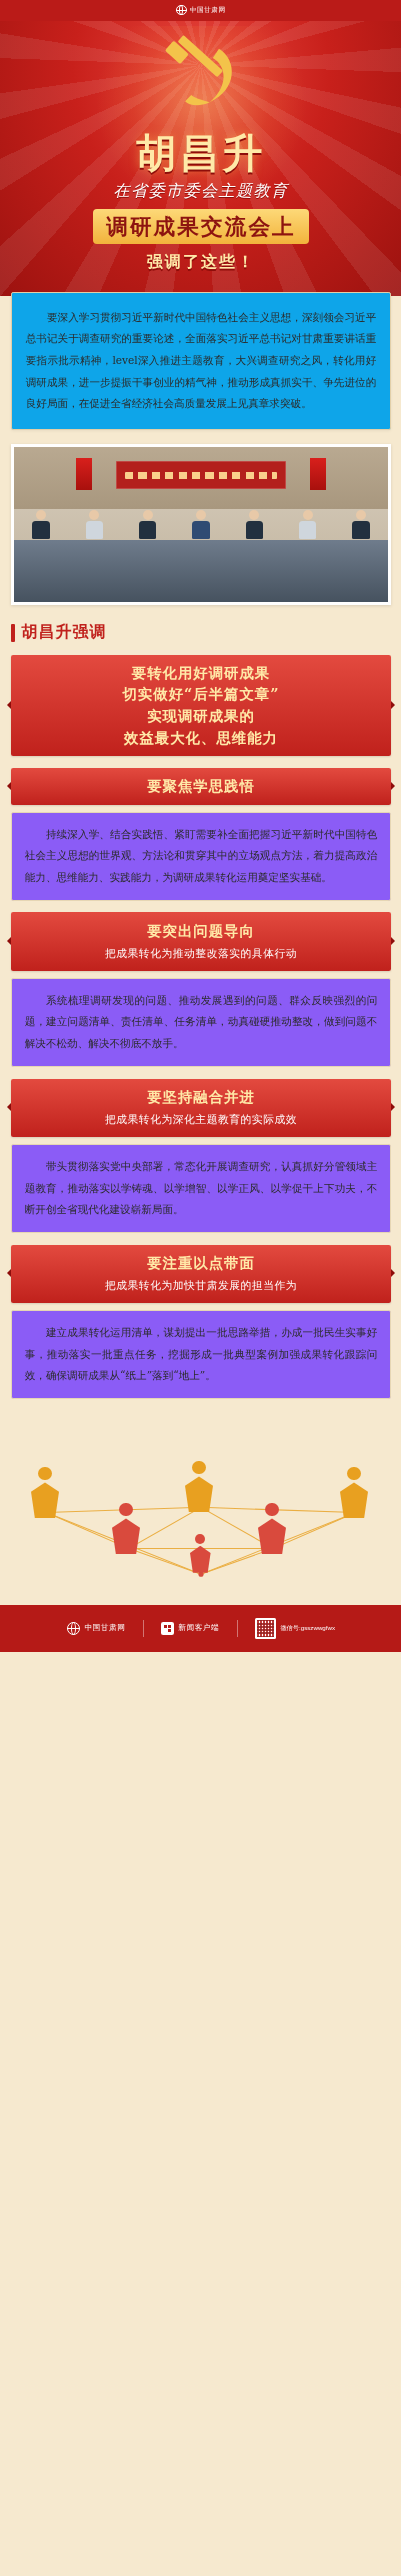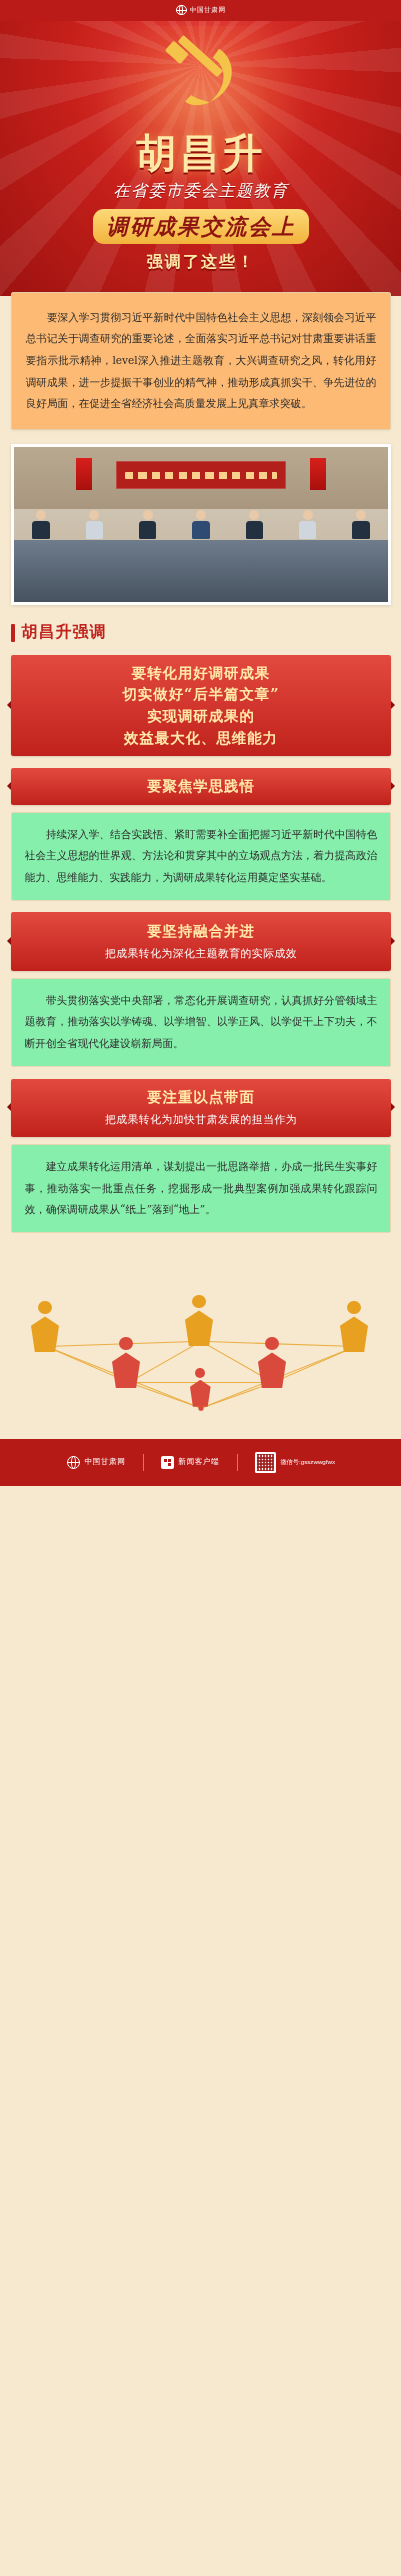--- a/index.html
+++ b/index.html
@@ -126,39 +126,38 @@
     display: inline-block;
     margin-top: 7.2px;
     font-family: "DejaVu Serif", serif;
     font-weight: bold;
     font-size: 21.6px;
     letter-spacing: 2.1px;
     color: #ffffff;
     background: linear-gradient(180deg,#fdd978 0%, #f2b33c 100%);
     color: #8d1410;
     padding: 3.1px 13.4px;
-    border-radius: 11px;
+    border-radius: 4px;
     text-shadow: none;
-    font-style: italic;
   }
   .t-sub3 {
     margin-top: 7.2px;
     font-family: "DejaVu Serif", serif;
     font-weight: bold;
     font-size: 16px;
     letter-spacing: 2.1px;
     color: #ffe9a8;
     text-shadow: 0 1.5px 0 #8e0d0a;
   }
 
   
   .lead-wrap {
     position: relative;
     margin: -4.1px 11.3px 0;
-    background: #fdba74;
+    background: #0ea5e9;
     border: 0.5px solid #e2cfa8;
     border-radius: 2.1px;
     padding: 13.4px 13.4px 14.4px;
     box-shadow: 0 1px 3.1px rgba(0,0,0,0.06);
   }
   .lead-text {
     font-family: "DejaVu Serif", serif;
     font-size: 10.6px;
     line-height: 2.05;
     color: #2b2b2b;
@@ -280,21 +279,21 @@
   }
   .pb-sub {
     font-family: "DejaVu Serif", serif;
     font-size: 10.8px;
     color: #ffffff;
     margin-top: 4.1px;
     line-height: 1.6;
     letter-spacing: 0.5px;
   }
   .point-body {
-    background: #86efac;
+    background: #8b5cf6;
     border: 0.5px solid #e6d6b4;
     border-radius: 2.1px;
     margin-top: 7.2px;
     padding: 11.3px 12.4px 12.4px;
   }
   .point-body p {
     margin: 0;
     font-family: "DejaVu Serif", serif;
     font-size: 10.6px;
     line-height: 2.0;
@@ -501,20 +500,29 @@
 
   <div class="point">
     <div class="point-banner">
       <div class="pb-title">要聚焦学思践悟</div>
     </div>
     <div class="point-body">
       <p>持续深入学、结合实践悟、紧盯需要补全面把握习近平新时代中国特色社会主义思想的世界观、方法论和贯穿其中的立场观点方法，着力提高政治能力、思维能力、实践能力，为调研成果转化运用奠定坚实基础。</p>
     </div>
   </div>
 
+  <div class="point">
+    <div class="point-banner">
+      <div class="pb-title">要突出问题导向</div>
+      <div class="pb-sub">把成果转化为推动整改落实的具体行动</div>
+    </div>
+    <div class="point-body">
+      <p>系统梳理调研发现的问题、推动发展遇到的问题、群众反映强烈的问题，建立问题清单、责任清单、任务清单，动真碰硬推动整改，做到问题不解决不松劲、解决不彻底不放手。</p>
+    </div>
+  </div>
 
   <div class="point">
     <div class="point-banner">
       <div class="pb-title">要坚持融合并进</div>
       <div class="pb-sub">把成果转化为深化主题教育的实际成效</div>
     </div>
     <div class="point-body">
       <p>带头贯彻落实党中央部署，常态化开展调查研究，认真抓好分管领域主题教育，推动落实以学铸魂、以学增智、以学正风、以学促干上下功夫，不断开创全省现代化建设崭新局面。</p>
     </div>
   </div>

